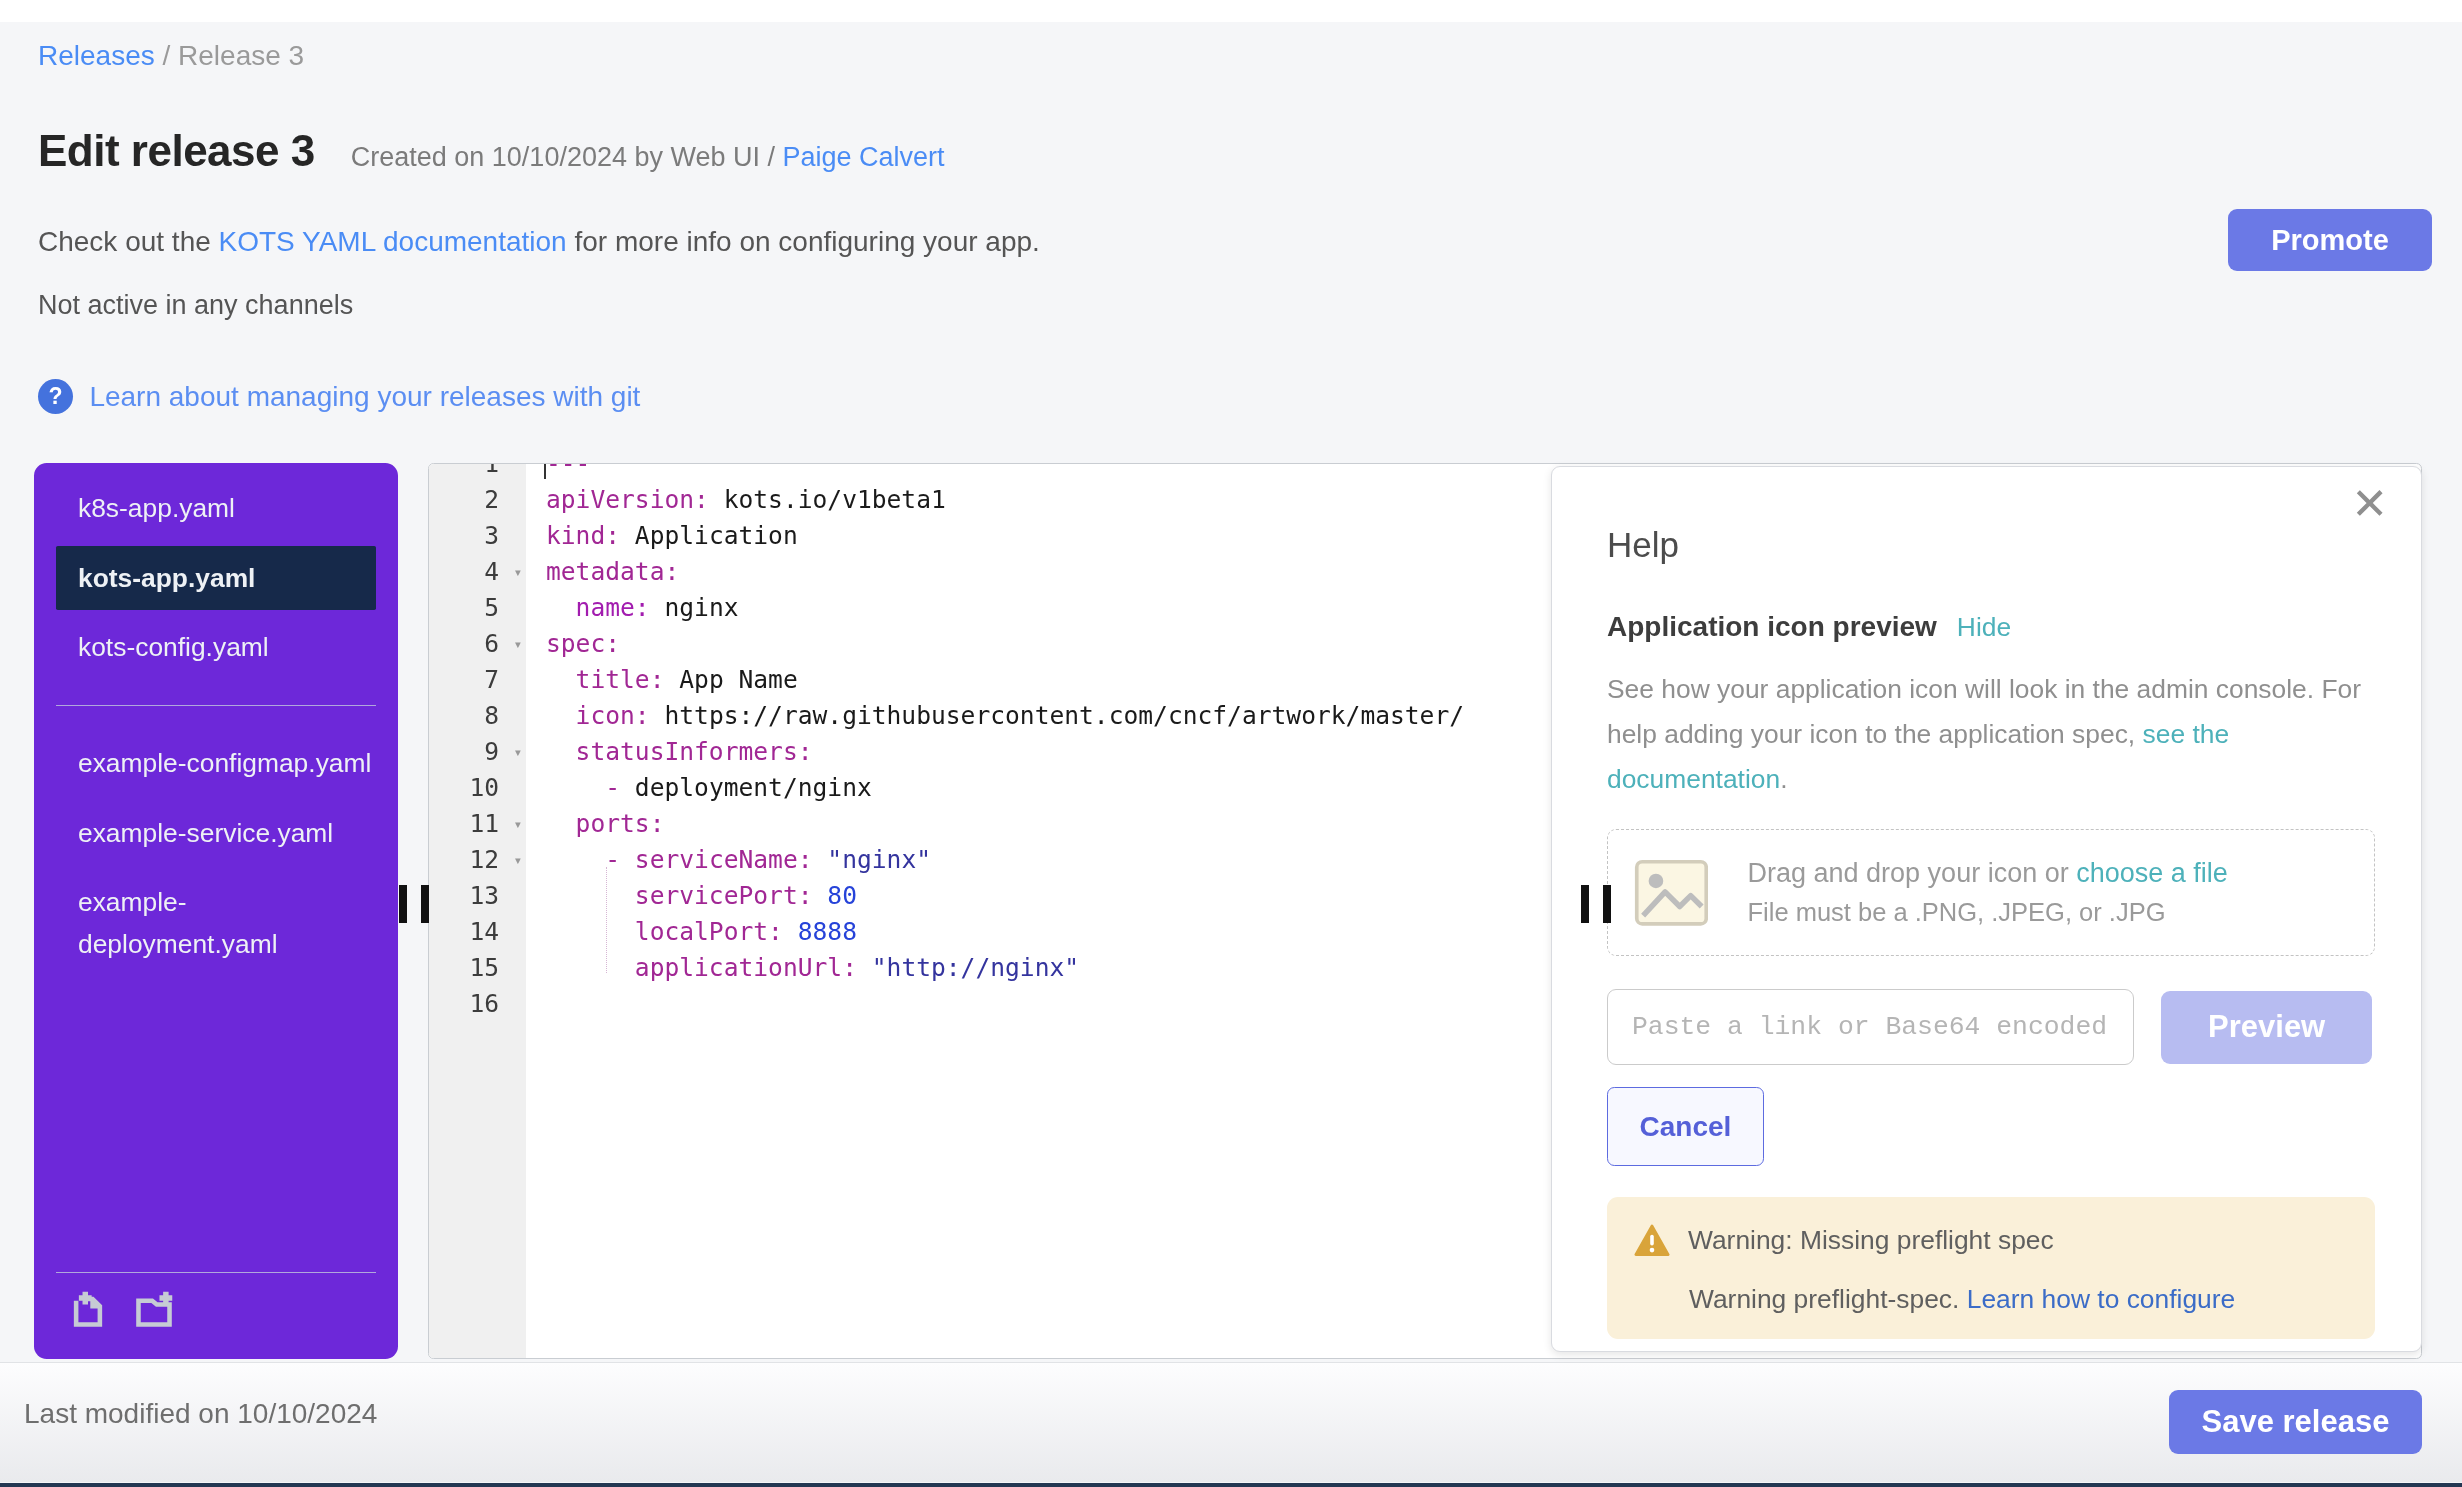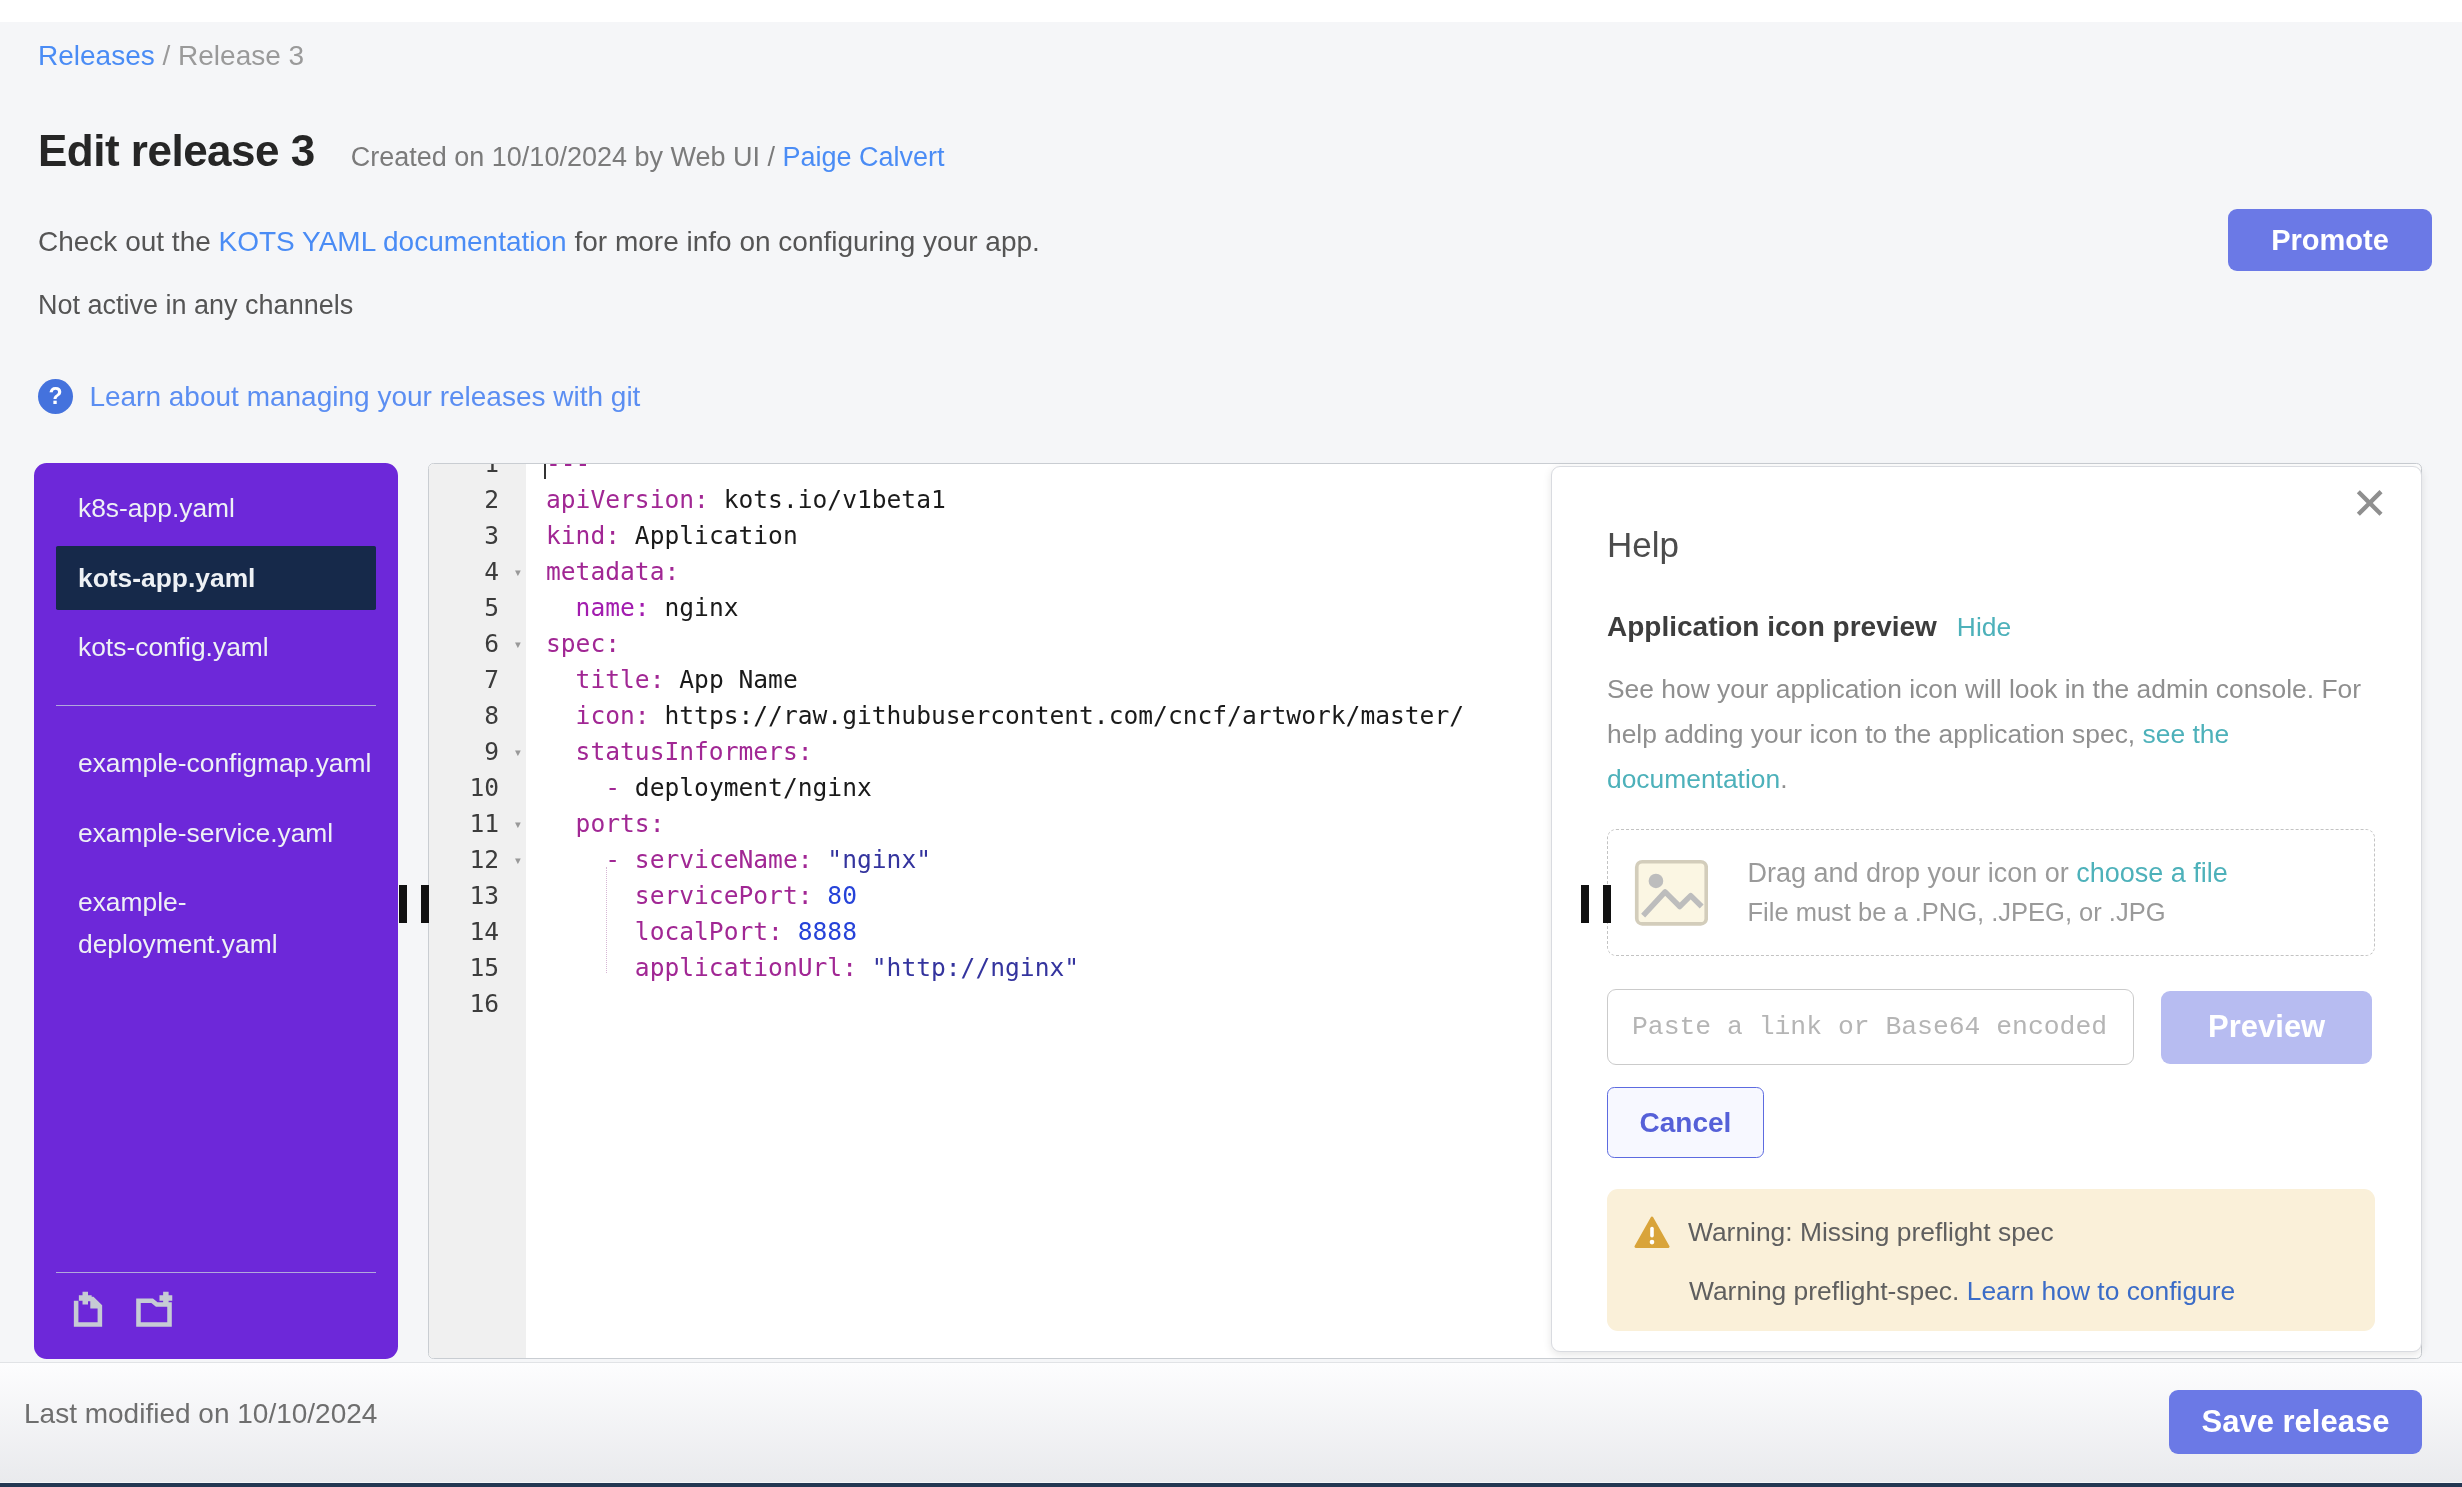--- a/index.html
+++ b/index.html
@@ -61,21 +61,21 @@
   .drop-zone { margin-top:27px; width:768px; height:127px; border:1.8px dashed #c3c3c3; border-radius:9px; display:flex; align-items:center; padding-left:25.5px; }
   .img-icon { width:75px; height:67px; flex:0 0 75px; }
   .drop-text { margin-left:39px; }
   .drop-line1 { font-size:27px; color:#9a9a9a; }
   .drop-line1 a { color:#4db1ba; text-decoration:none; cursor:pointer; }
   .drop-line2 { font-size:25.5px; color:#9a9a9a; margin-top:9px; }
   .icon-input-row { margin-top:33px; display:flex; align-items:center; }
   .icon-input { width:528px; height:76px; border:1.8px solid #cbcbcb; border-radius:9px; padding:0 24px; font-size:26.4px; font-family:Liberation Mono, monospace; color:#555; background:#fff; }
   .icon-input::placeholder { color:#b5b5b5; }
   .preview-btn { margin-left:27px; width:211px; height:73px; background:#b7bcf1; font-size:31px; }
-  .cancel-btn { margin-top:22px; width:157px; height:71px; background:#f7f8ff; border:1.8px solid #5d6be0; border-radius:7.3px; color:#5560d8; font-size:28px; font-weight:700; font-family:"Liberation Sans",sans-serif; cursor:pointer; }
+  .cancel-btn { margin-top:22px; width:157px; height:79px; background:#f7f8ff; border:1.8px solid #5d6be0; border-radius:7.3px; color:#5560d8; font-size:28px; font-weight:700; font-family:"Liberation Sans",sans-serif; cursor:pointer; }
   .warning-box { margin-top:31px; width:768px; background:#faf0d9; border-radius:11px; padding:27px 27px 24px 27px; }
   .warning-line1 { display:flex; align-items:center; font-size:26.4px; color:#5f5f5f; }
   .warn-icon { width:36px; height:33px; margin-right:18px; flex:0 0 36px; }
   .warning-line2 { margin-top:27px; margin-left:55px; font-size:26.4px; color:#5f5f5f; }
   .warning-line2 a { color:#3b6cc7; text-decoration:none; cursor:pointer; }
 
   
   .footer { position:absolute; left:0; right:0; top:1362px; height:120px; background:linear-gradient(#fdfdfe,#e9eaed); border-top:0.9px solid #e1e3e6; }
   .last-modified { position:absolute; left:24px; top:35px; font-size:28px; color:#6e6e6e; }
   .save-btn { position:absolute; right:40px; top:27px; width:253px; height:64px; font-size:31px; }

